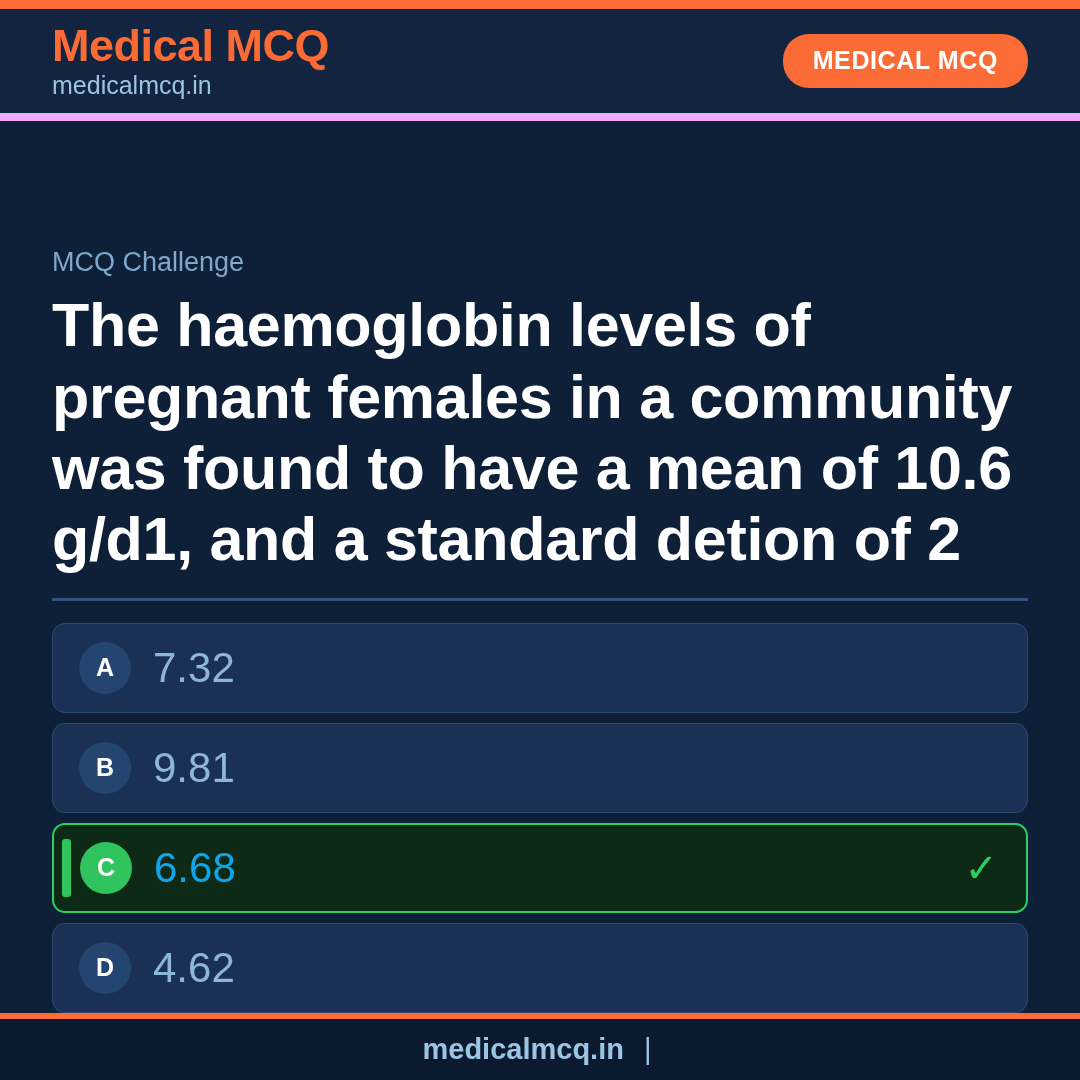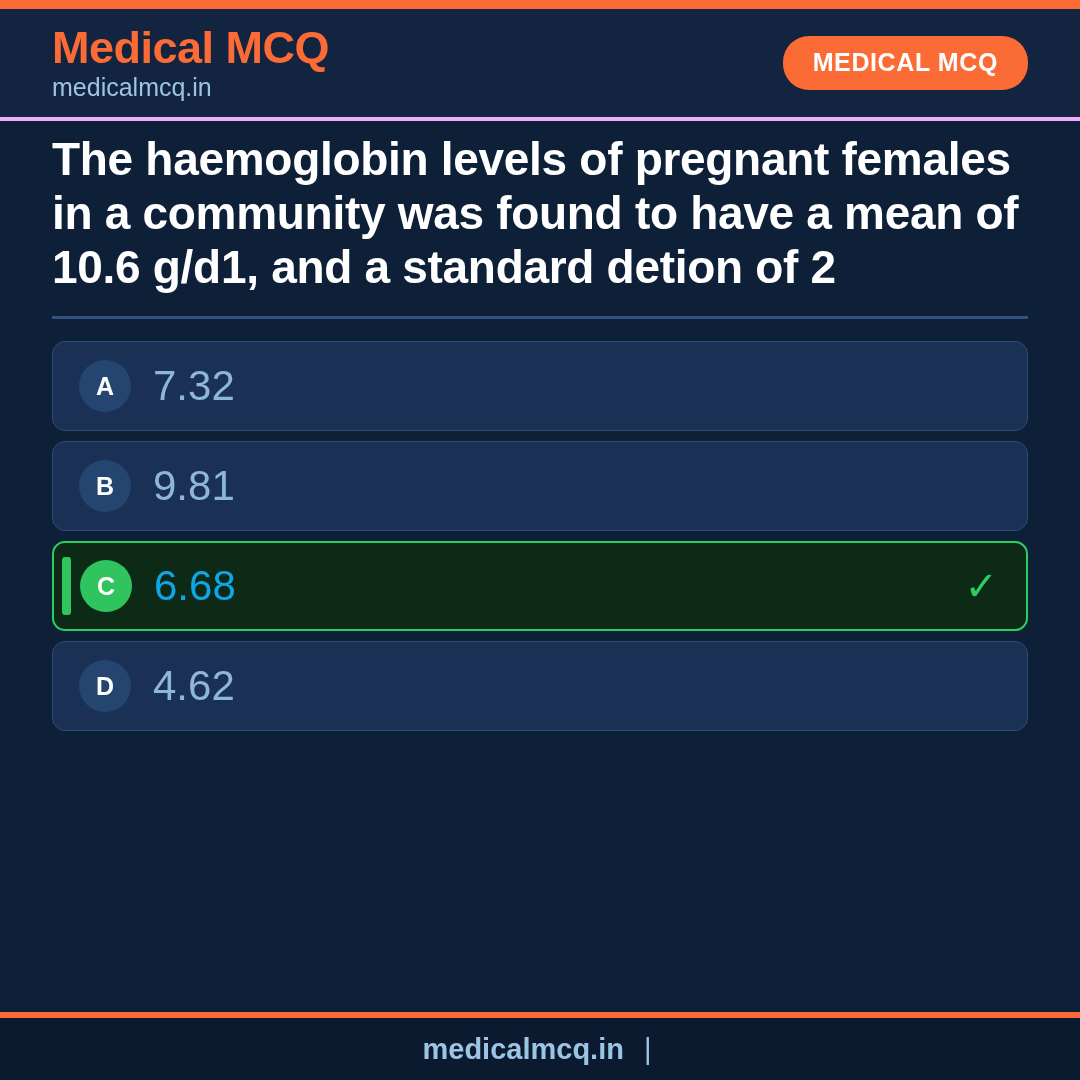--- a/index.html
+++ b/index.html
@@ -35,21 +35,21 @@
     height: 112px;
     flex: 0 0 auto;
     background: #12243F;
     display: flex;
     align-items: center;
     justify-content: space-between;
     padding: 0 52px 0 52px;
     border-bottom: 4px solid #2B4straight;
     border-bottom: 4px solid #2B4straight;
   }
-  .header { border-bottom: 4px solid #f0abfc; gap: 42px; }
+  .header { border-bottom: 8px solid #f0abfc; gap: 42px; }
 
   .brand-block {
     display: flex;
     flex-direction: column;
     justify-content: center;
     gap: 2px;
   }
   .brand-title {
     font-size: 45px;
     font-weight: bold;
@@ -86,21 +86,21 @@
 
   .eyebrow {
     margin-top: 125px;
     font-size: 27px;
     color: #7FA8CD;
     line-height: 1.2;
   }
 
   .question {
     margin-top: 12px;
-    font-size: 46px;
+    font-size: 61px;
     font-weight: bold;
     color: #FFFFFF;
     line-height: 1.17;
     letter-spacing: -0.3px;
     max-width: 985px;
   }
 
   .divider {
     margin-top: 22px;
     height: 3px;
@@ -224,20 +224,21 @@
 
   <div class="header">
     <div class="brand-block">
       <div class="brand-title">Medical MCQ</div>
       <div class="brand-sub">medicalmcq.in</div>
     </div>
     <div class="header-badge">MEDICAL MCQ</div>
   </div>
 
   <div class="body">
+    <div class="eyebrow">MCQ Challenge</div>
     <div class="question">The haemoglobin levels of pregnant females in a community was found to have a mean of 10.6 g/d1, and a standard detion of 2</div>
     <div class="divider"></div>
 
     <div class="options">
 
       <div class="option">
         <div class="option-badge">A</div>
         <div class="option-text">7.32</div>
         <div class="option-check"></div>
       </div>

